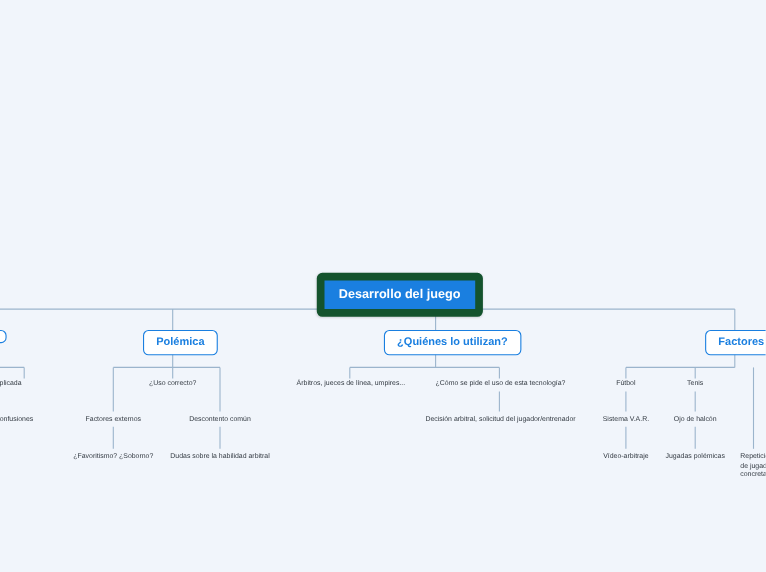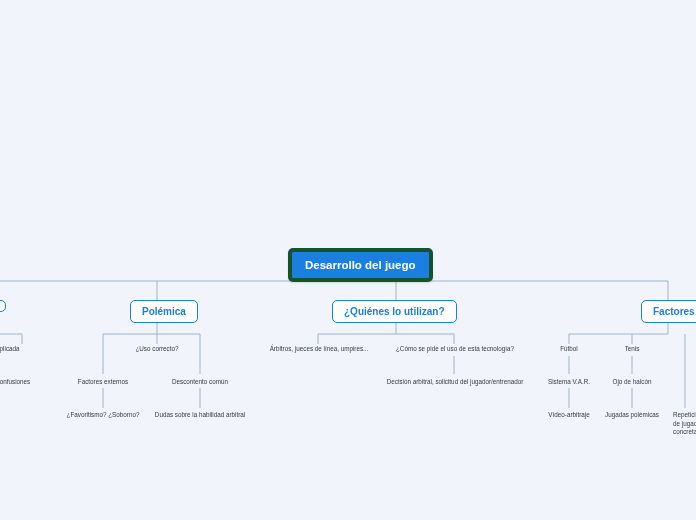--- a/index.html
+++ b/index.html
@@ -30,21 +30,21 @@
     pointer-events: none;
   }
   .node {
     position: absolute;
     box-sizing: border-box;
     white-space: nowrap;
   }
   .node-root {
     background: #1a7fe0;
     color: #ffffff;
-    border: 4px solid #14532d;
+    border: 7px solid #14532d;
     border-radius: 5px;
     font-size: 11.5px;
     font-weight: bold;
     padding: 7px 13px;
     text-align: center;
     box-shadow: 0 1px 2px rgba(0,0,0,0.12);
   }
   .node-main {
     background: #ffffff;
     color: #1a7fe0;
@@ -119,21 +119,21 @@
   </div>
 
   <div class="node node-main" style="left:-26px; top:300px; width:32px; padding-left:4px; padding-right:4px;">
     <span></span>
   </div>
 
   <div class="node node-main" style="left:130px; top:300px;">
     <span>Polémica</span>
   </div>
 
-  <div class="node node-main" style="left:332px; top:300px;">
+  <div class="node node-main" style="left:349px; top:300px;">
     <span>¿Quiénes lo utilizan?</span>
   </div>
 
   <div class="node node-main" style="left:641px; top:300px;">
     <span>Factores</span>
   </div>
 
   <div class="node node-sub" style="left:-36px; top:343px; width:74px;">
     <span>n complicada</span>
   </div>

